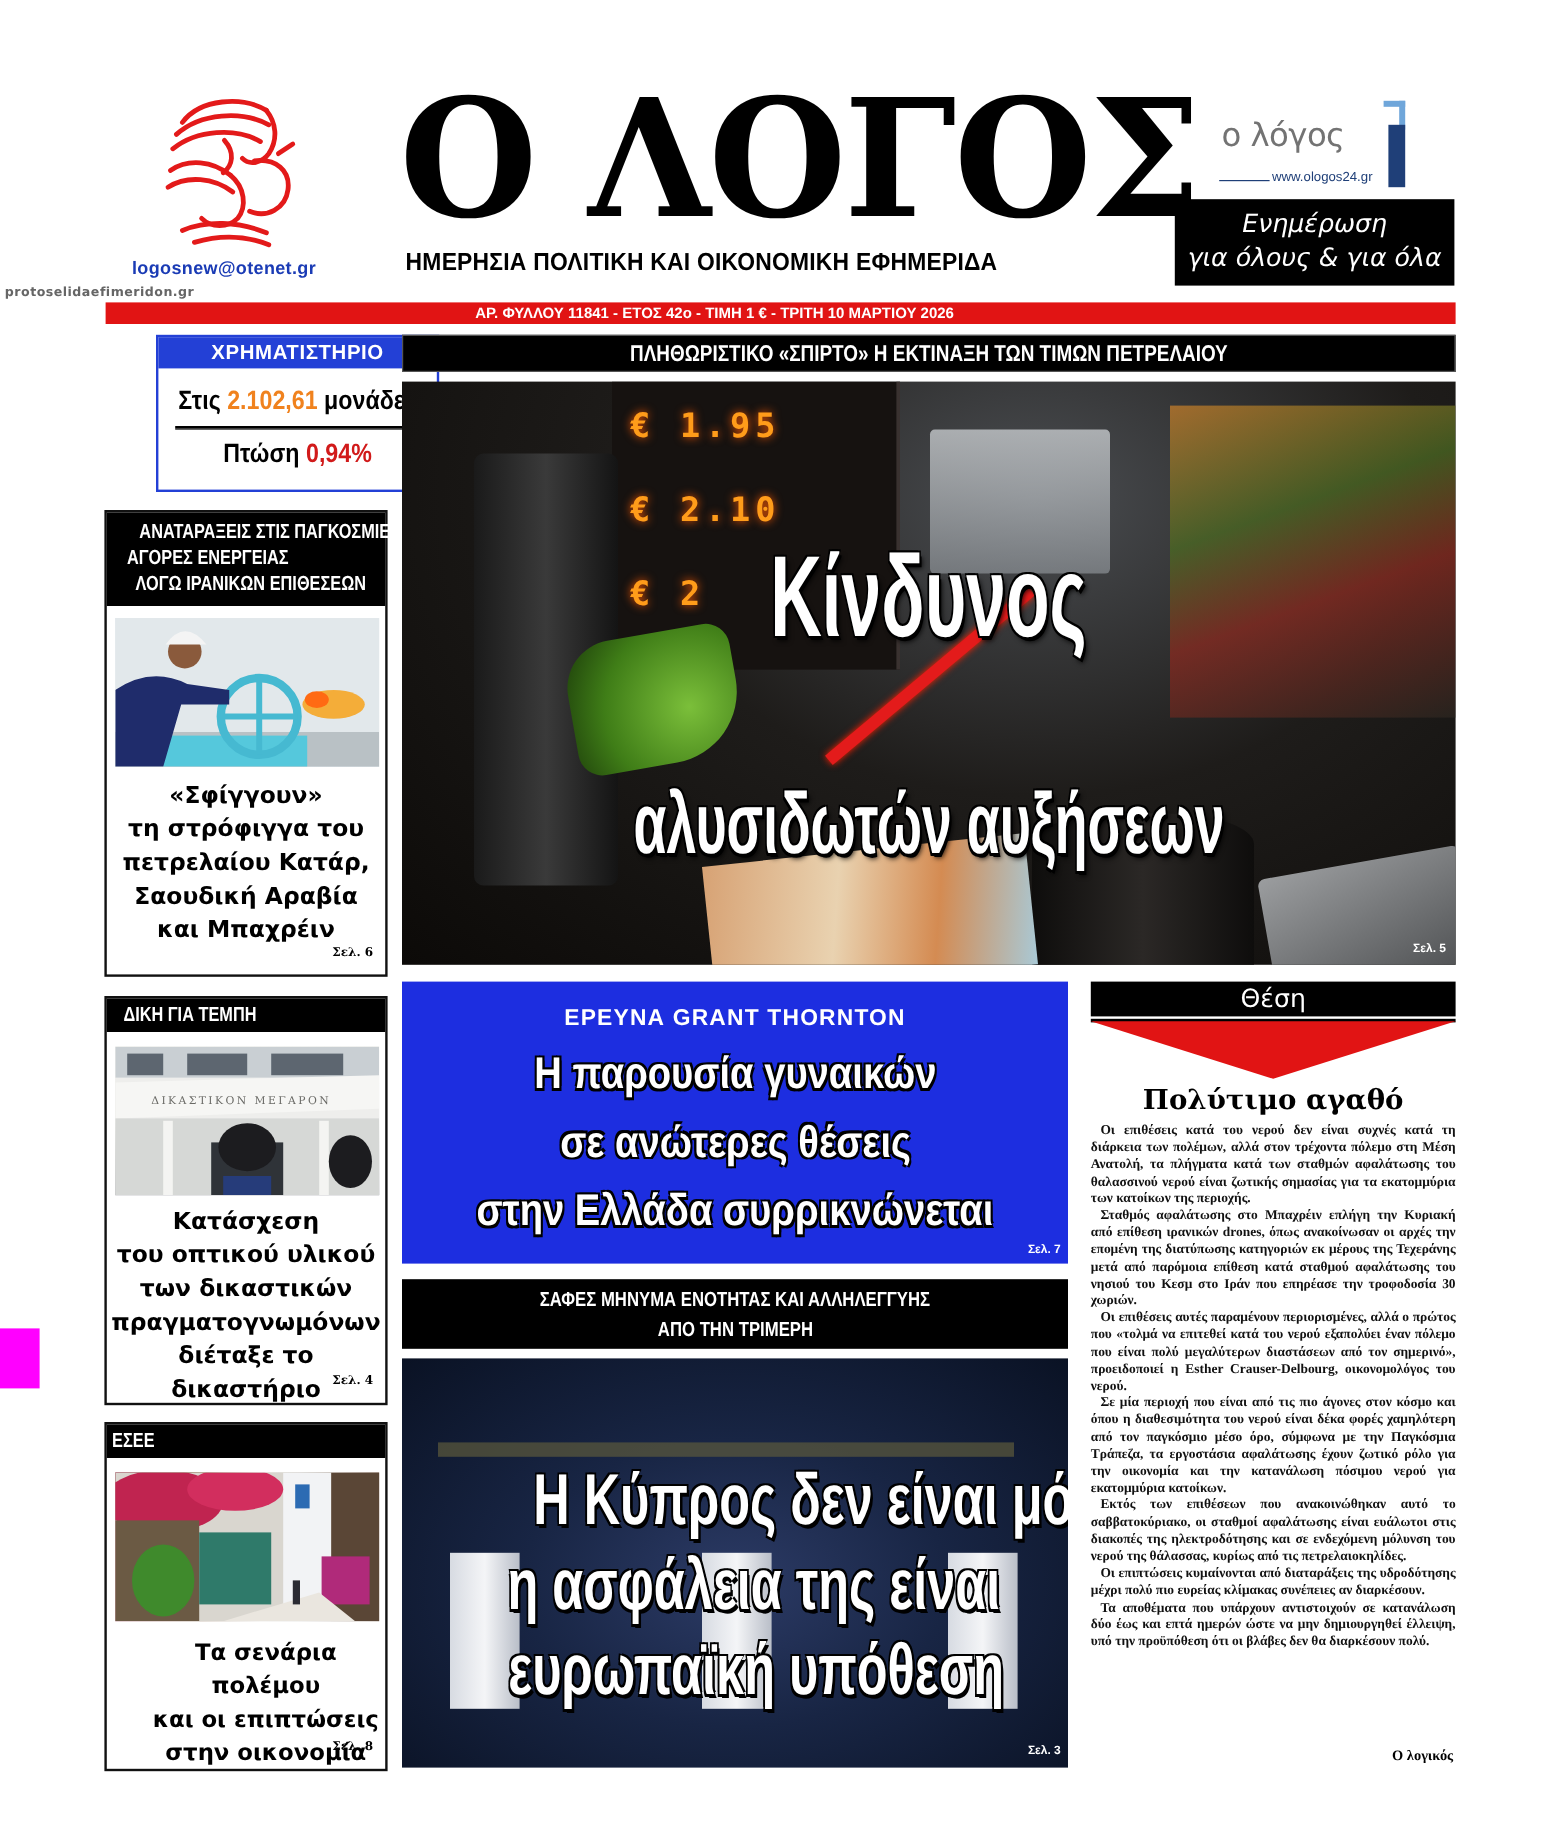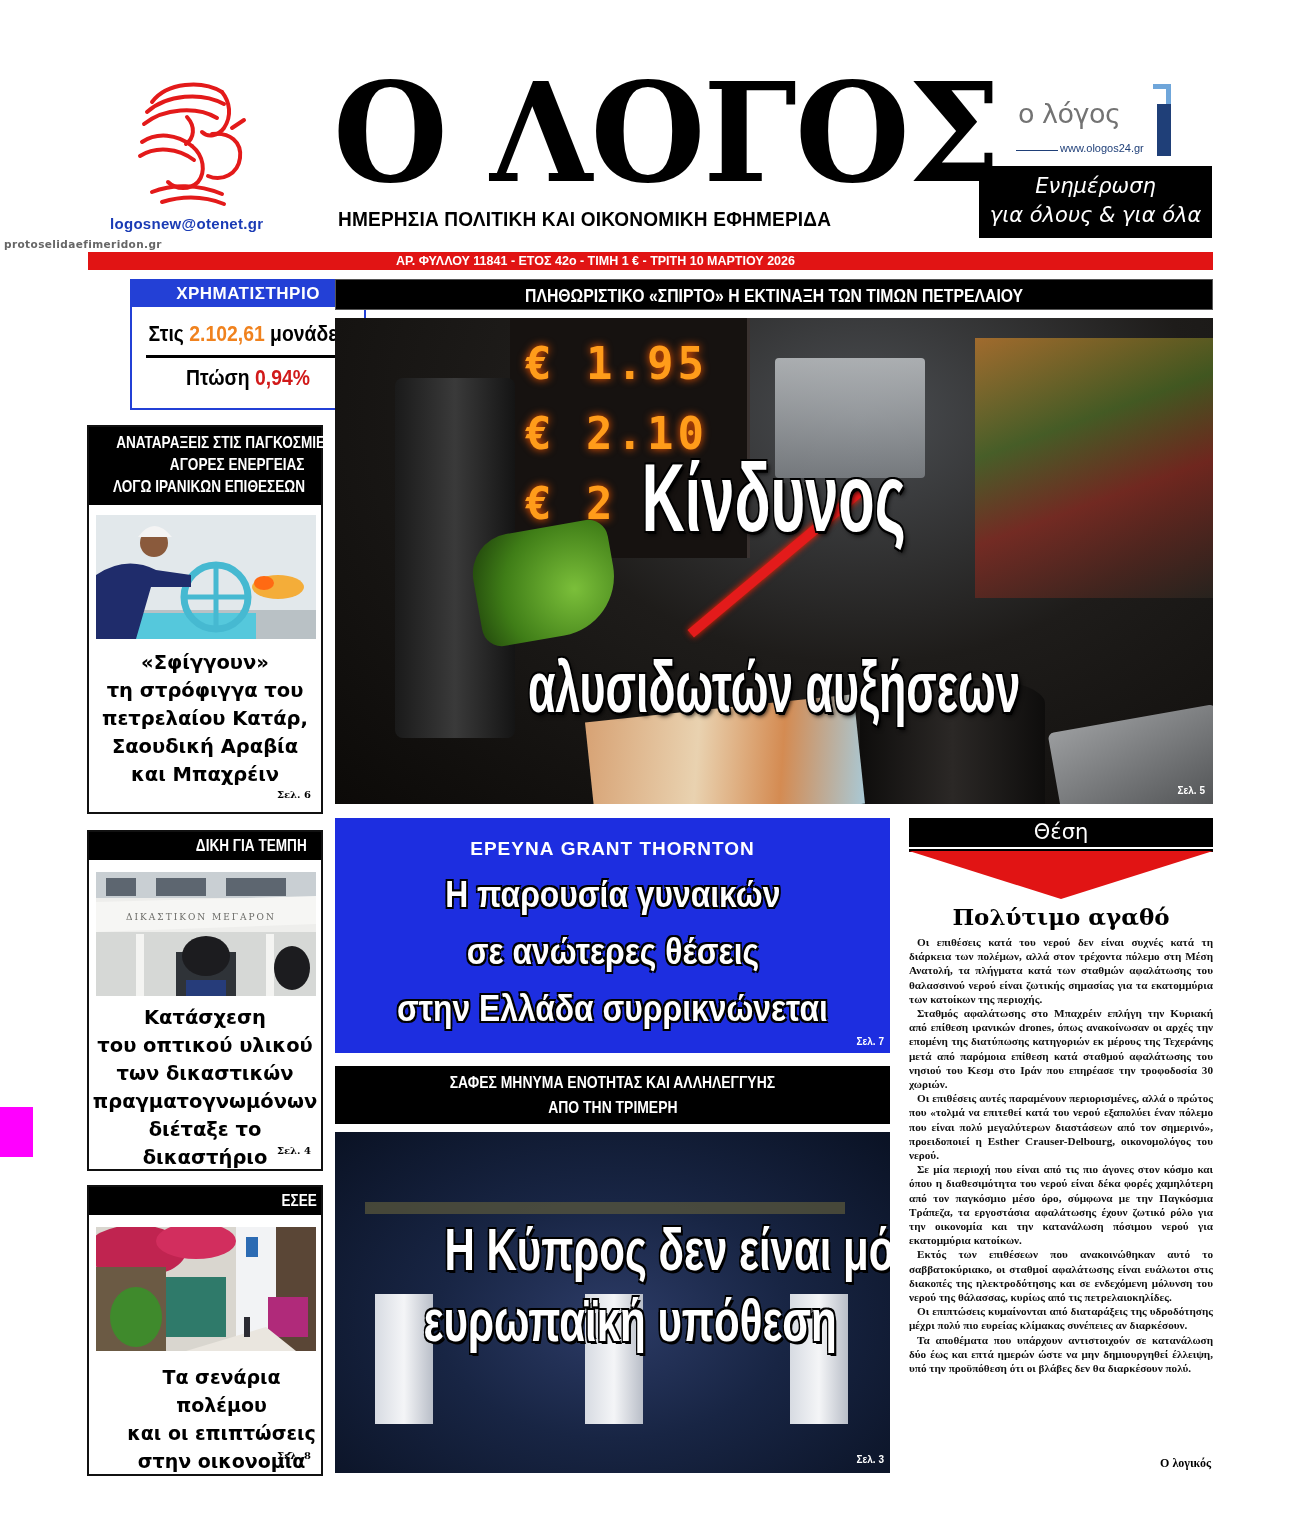--- a/index.html
+++ b/index.html
@@ -26,21 +26,21 @@
   
   .box { border: 2px solid #111; background: #fff; }
   .stock { left: 87px; top: 279px; width: 236px; height: 131px; border: 2px solid #2340d6; margin-left: 43px; }
   .stock-head { height: 26px; background: #2340d6; color: #fff; text-align: center; font-weight: bold; font-size: 17px; line-height: 26px; letter-spacing: 0.5px; }
   .stock-line1 { text-align: center; font-weight: bold; font-size: 22px; margin-top: 14px; transform: scaleX(0.88); white-space: nowrap; }
   .stock-line1 .num { color: #f0821e; }
   .stock-rule { margin: 8px 14px 0 14px; height: 3px; border-top: 2px solid #000; border-bottom: 1px solid #000; }
   .stock-line2 { text-align: center; font-weight: bold; font-size: 22px; margin-top: 7px; transform: scaleX(0.88); }
   .stock-line2 .pct { color: #d11a1a; }
 
-  .side-head { background: #000; color: #fff; text-align: right; font-weight: bold; font-size: 17px; line-height: 22px; transform-origin: center; }
+  .side-head { background: #000; color: #fff; text-align: left; font-weight: bold; font-size: 17px; line-height: 22px; transform-origin: center; }
   .side-head span { display: inline-block; transform: scaleX(0.8); white-space: nowrap; }
   .side-body { text-align: center; font-weight: bold; font-size: 20px; line-height: 28px; font-family: "DejaVu Sans", sans-serif; }
   .sel { position: absolute; right: 10px; font-size: 10px; font-weight: bold; font-family: "DejaVu Serif", serif; }
   .photo { position: absolute; left: 7px; overflow: hidden; }
 
   .s1 { left: 87px; top: 425px; width: 236px; height: 389px; }
   .s1 .side-head { height: 78px; padding-top: 5px; line-height: 22px; }
   .s1 .photo { top: 88px; width: 220px; height: 124px; background: linear-gradient(180deg,#dfe6ea 0%,#e7ecee 60%,#c7cfd3 100%); }
   .s1 .side-body { position: absolute; top: 222px; left: 0; right: 0; font-size: 19.5px; line-height: 28px; }
   .s1 .sel { top: 362px; }
@@ -58,21 +58,21 @@
   .s3 .sel { top: 263px; }
 
   .magenta { left: 0; top: 1107px; width: 33px; height: 50px; background: #ff00ff; }
 
   
   .lead-kicker { left: 335px; top: 279px; width: 878px; height: 31px; background: #000; color: #fff; text-align: center; font-weight: bold; font-size: 19px; line-height: 31px; border: 1px solid #555; }
   .lead-kicker span { display: inline-block; transform: scaleX(0.83); white-space: nowrap; }
   .lead-photo { left: 335px; top: 318px; width: 878px; height: 486px; overflow: hidden;
      background: radial-gradient(ellipse at 60% 20%, #4b4e52 0%, #1e1c1a 45%, #0c0a08 100%); }
   .lead-photo .board { position: absolute; left: 175px; top: 0; width: 240px; height: 240px; background: #161210; border-right: 3px solid #3a3230; }
-  .lead-photo .price { position: absolute; left: 190px; font-family: "DejaVu Sans Mono", monospace; font-size: 44px; font-weight: bold; color: #ff9c1a; text-shadow: 0 0 8px #ff5a00; letter-spacing: 4px; text-align: center; }
+  .lead-photo .price { position: absolute; left: 190px; font-family: "DejaVu Sans Mono", monospace; font-size: 28px; font-weight: bold; color: #ff9c1a; text-shadow: 0 0 8px #ff5a00; letter-spacing: 4px; text-align: center; }
   .lead-photo .pump { position: absolute; left: 60px; top: 60px; width: 120px; height: 360px; background: linear-gradient(90deg,#1a1a1a,#3a3a3a,#141414); border-radius: 8px; }
   .lead-photo .nozzle { position: absolute; left: 140px; top: 210px; width: 140px; height: 110px; background: radial-gradient(circle at 70% 60%, #7bbf3a 0%, #3f7d17 60%, #1b3a0a 100%); border-radius: 40px 20px 60px 20px; transform: rotate(-10deg); }
   .lead-photo .truck { position: absolute; left: 440px; top: 40px; width: 150px; height: 120px; background: linear-gradient(180deg,#d9dde0,#8c9196); opacity: 0.7; border-radius: 4px; }
   .lead-photo .cart { position: absolute; left: 640px; top: 20px; width: 238px; height: 260px; background: linear-gradient(160deg,#c47c2a 0%,#4c6a22 35%,#8a2a20 60%,#2b2620 100%); opacity: 0.75; }
   .lead-photo .barrel { position: absolute; left: 525px; top: 360px; width: 185px; height: 170px; background: linear-gradient(90deg,#0e0d0c,#2b2826,#0e0d0c); border-radius: 40% 40% 0 0 / 15% 15% 0 0; }
   .lead-photo .money { position: absolute; left: 255px; top: 390px; width: 270px; height: 110px; background: linear-gradient(100deg,#d7a274 0%,#e9d2b0 40%,#d48b52 70%,#a9c9d6 100%); transform: rotate(-6deg); }
   .lead-photo .calc { position: absolute; left: 720px; top: 400px; width: 170px; height: 100px; background: linear-gradient(160deg,#9b9d9f,#4e5052); transform: rotate(-10deg); border-radius: 6px; }
   .lead-photo .arrow { position: absolute; left: 330px; top: 240px; width: 220px; height: 10px; background: #e31b1b; transform: rotate(-40deg); box-shadow: 0 0 6px #ff2200; }
   .lead-headline { position: absolute; left: 0; right: 0; color: #fff; font-weight: bold; text-align: center; white-space: nowrap;
      text-shadow: 3px 3px 0 #000, -2px -2px 0 #000, 2px -2px 0 #000, -2px 2px 0 #000, 4px 4px 6px rgba(0,0,0,.8); font-family: "Liberation Sans", sans-serif; }
@@ -287,20 +287,21 @@
   <div><span>ΣΑΦΕΣ ΜΗΝΥΜΑ ΕΝΟΤΗΤΑΣ ΚΑΙ ΑΛΛΗΛΕΓΓΥΗΣ</span></div>
   <div><span>ΑΠΟ ΤΗΝ ΤΡΙΜΕΡΗ</span></div>
 </div>
 <div class="abs cy-photo">
   <div class="beam"></div>
   <div class="podium" style="left:40px"></div>
   <div class="podium" style="left:250px"></div>
   <div class="podium" style="left:455px"></div>
   <div class="cy-head">
     <div><span>Η Κύπρος δεν είναι μόνη,</span></div>
+    <div><span>η ασφάλεια της είναι</span></div>
     <div><span>ευρωπαϊκή υπόθεση</span></div>
   </div>
   <div class="cy-sel">Σελ. 3</div>
 </div>
 
 <div class="abs op-head">Θέση</div>
 <div class="abs op-tri-line"></div>
 <div class="abs op-tri"></div>
 <div class="abs op-title">Πολύτιμο αγαθό</div>
 <div class="abs op-body">

